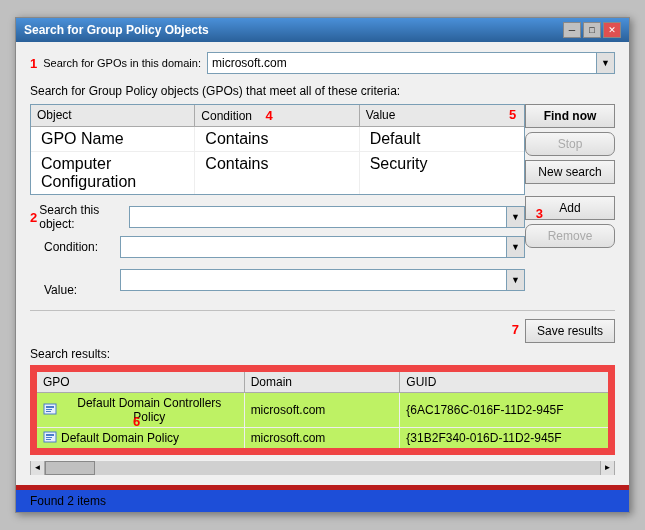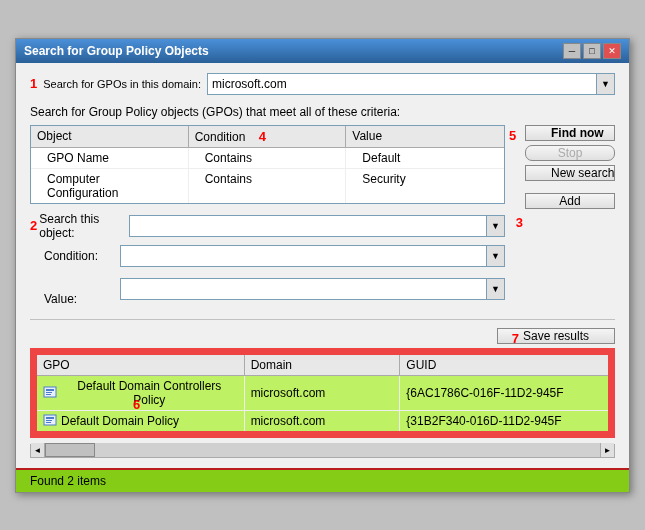--- a/index.html
+++ b/index.html
@@ -90,21 +90,21 @@
       justify-content: center;
       cursor: pointer;
       font-size: 9px;
     }
     .criteria-label {
       font-size: 12px;
       margin-bottom: 6px;
     }
     .main-area {
       display: flex;
-      gap: 20px;
+      gap: 0;
     }
     .left-panel {
       flex: 1;
     }
     .right-panel {
       display: flex;
       flex-direction: column;
       gap: 4px;
       min-width: 90px;
     }
@@ -125,22 +125,22 @@
       border-right: 1px solid #aaa;
     }
     .table-header-cell:last-child { border-right: none; }
     .table-row-item {
       display: grid;
       grid-template-columns: 1fr 1fr 1fr;
       border-bottom: 1px solid #eee;
     }
     .table-row-item:last-child { border-bottom: none; }
     .table-cell {
-      padding: 3px 16px;
-      font-size: 12px;
+      padding: 3px 10px;
+      font-size: 16px;
       border-right: 1px solid #eee;
     }
     .table-cell:last-child { border-right: none; }
     .form-row {
       display: flex;
       align-items: center;
       margin-bottom: 5px;
       position: relative;
     }
     .form-label {
@@ -153,22 +153,22 @@
     }
     .form-input {
       flex: 1;
       height: 22px;
       border: 1px solid #7a9eb5;
       padding: 2px 4px;
       font-size: 12px;
       background: white;
     }
     .btn {
-      height: 16px;
-      padding: 0 25px;
+      height: 24px;
+      padding: 0 11px;
       font-size: 12px;
       background: linear-gradient(to bottom, #f5f5f5, #e0e0e0);
       border: 1px solid #888;
       cursor: pointer;
       white-space: nowrap;
     }
     .btn:disabled { color: #aaa; cursor: default; border-radius: 7px; }
     .btn-primary {
       font-weight: bold;
     }
@@ -258,22 +258,22 @@
       background: #e0e0e0;
       border: none;
       border-left: 1px solid #aaa;
       cursor: pointer;
       font-size: 8px;
       display: flex;
       align-items: center;
       justify-content: center;
     }
     .status-bar {
-      background: #84cc16;
-      border-top: 2px solid #b91c1c;
+      background: #1d4ed8;
+      border-top: 5px solid #b91c1c;
       padding: 4px 14px;
       font-size: 12px;
     }
     .relative-container {
       position: relative;
     }
     .right-panel .btn {
       width: 90px;
     }
     .save-results-row {
@@ -373,31 +373,33 @@
 
       <div class="right-panel">
         <div style="position:relative;display:flex;align-items:center;">
           <span class="number-badge" style="position:absolute;left:-16px;top:3px;">5</span>
           <button class="btn btn-primary">Find now</button>
         </div>
         <button class="btn" disabled="">Stop</button>
         <button class="btn">New search</button>
         <div style="margin-top:4px;"></div>
         <button class="btn">Add</button>
+        <button class="btn" disabled="">Remove</button>
       </div>
 
     </div>
 
     <hr class="divider">
 
     <div class="save-results-row">
       <span class="number-7">7</span>
       <button class="btn">Save results</button>
     </div>
 
+    <div class="results-label">Search results:</div>
 
     <div class="results-table">
       <div class="results-header">
         <div class="results-header-cell">GPO</div>
         <div class="results-header-cell">Domain</div>
         <div class="results-header-cell">GUID</div>
       </div>
       <div class="results-row" style="position:relative;">
         <div class="results-cell">
           <svg class="gpo-icon" viewBox="0 0 14 14">

